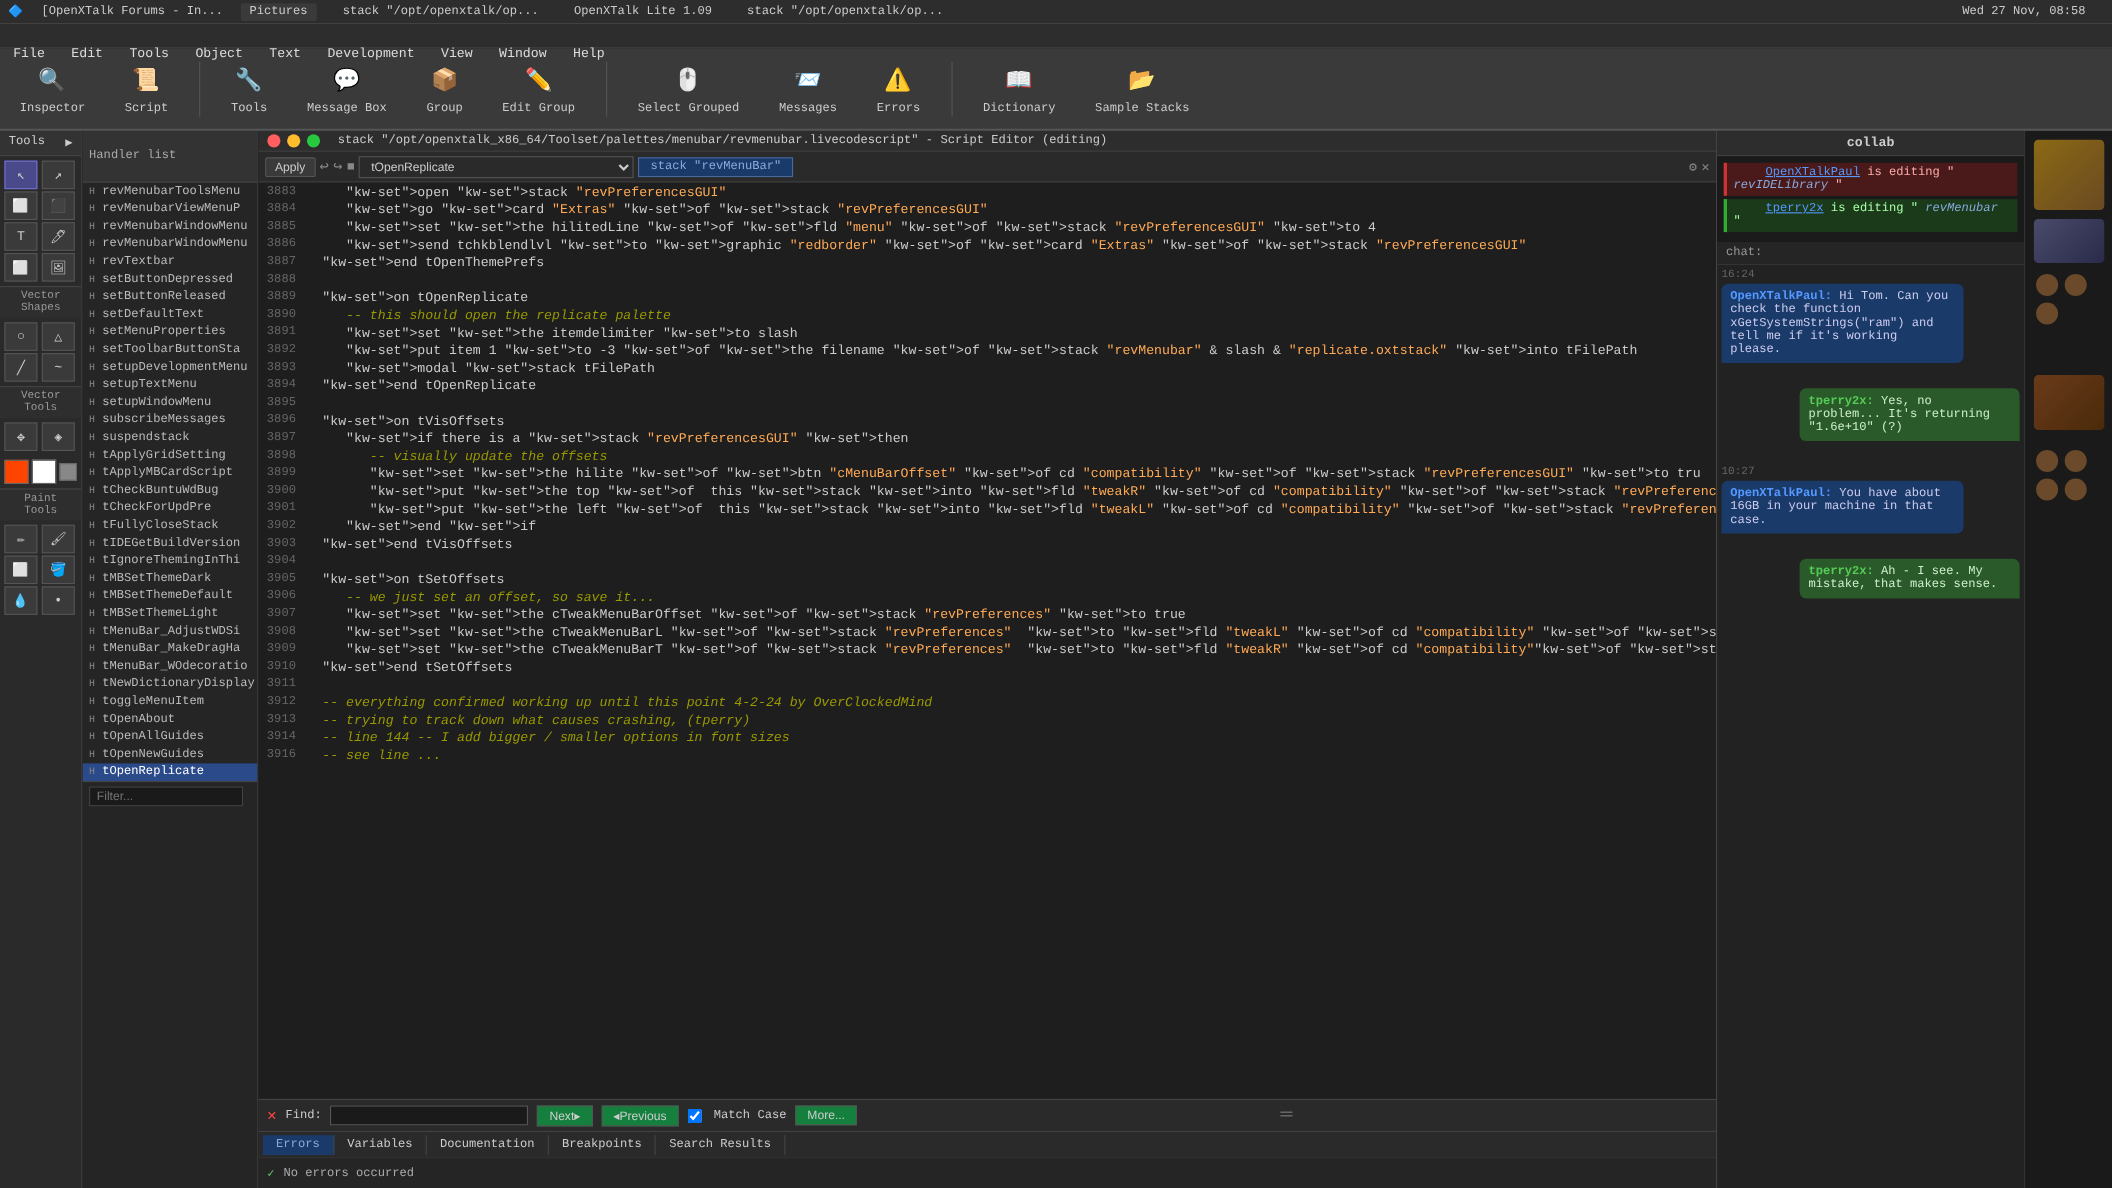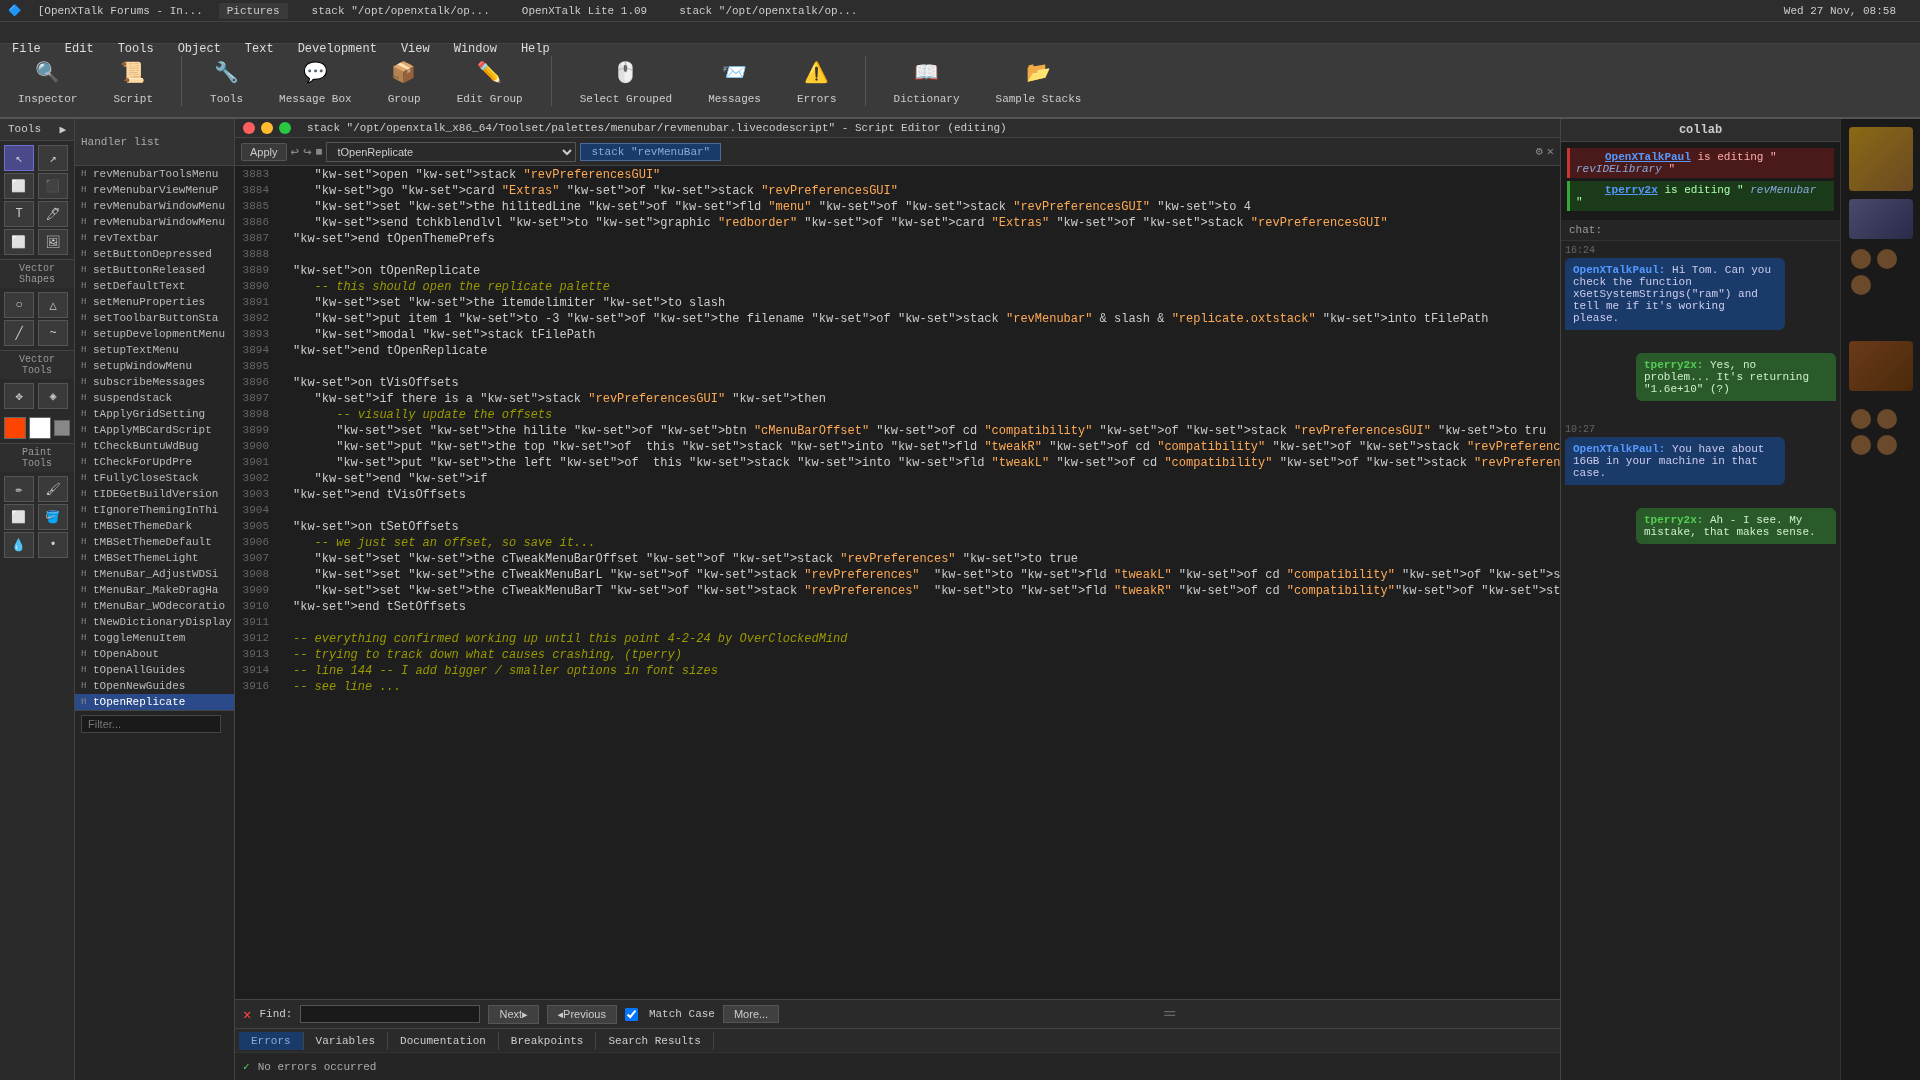--- a/index.html
+++ b/index.html
@@ -278,21 +278,21 @@
     .find-input {
       background: #1a1a1a;
       border: 1px solid #555;
       color: #ccc;
       padding: 2px 6px;
       font-size: 11px;
       width: 180px;
     }
     .find-btn {
       padding: 2px 10px;
-      background: #404040;
+      background: #15803d;
       border: 1px solid #555;
       color: #ccc;
       font-size: 11px;
       cursor: pointer;
     }
     .find-checkbox { margin-right: 3px; }
 
     
     #bottom-tabs {
       background: #2a2a2a;
@@ -355,21 +355,21 @@
     .collab-user-red { 
       background: #4a1a1a; 
       border-left: 3px solid #cc3333;
       color: #ffaaaa;
     }
     .collab-user-green { 
       background: #1a3a1a; 
       border-left: 3px solid #33aa33;
       color: #aaffaa;
     }
-    .collab-user-link { color: #5599ff; font-weight: bold; text-decoration: underline; padding-left: 29px; }
+    .collab-user-link { color: #5599ff; font-weight: normal; text-decoration: underline; padding-left: 29px; }
     .collab-edit-link { color: #88aadd; font-style: italic; }
 
     #chat-label {
       padding: 4px 8px;
       font-size: 11px;
       color: #999;
       background: #252525;
       border-bottom: 1px solid #333;
     }
     #chat-messages {

